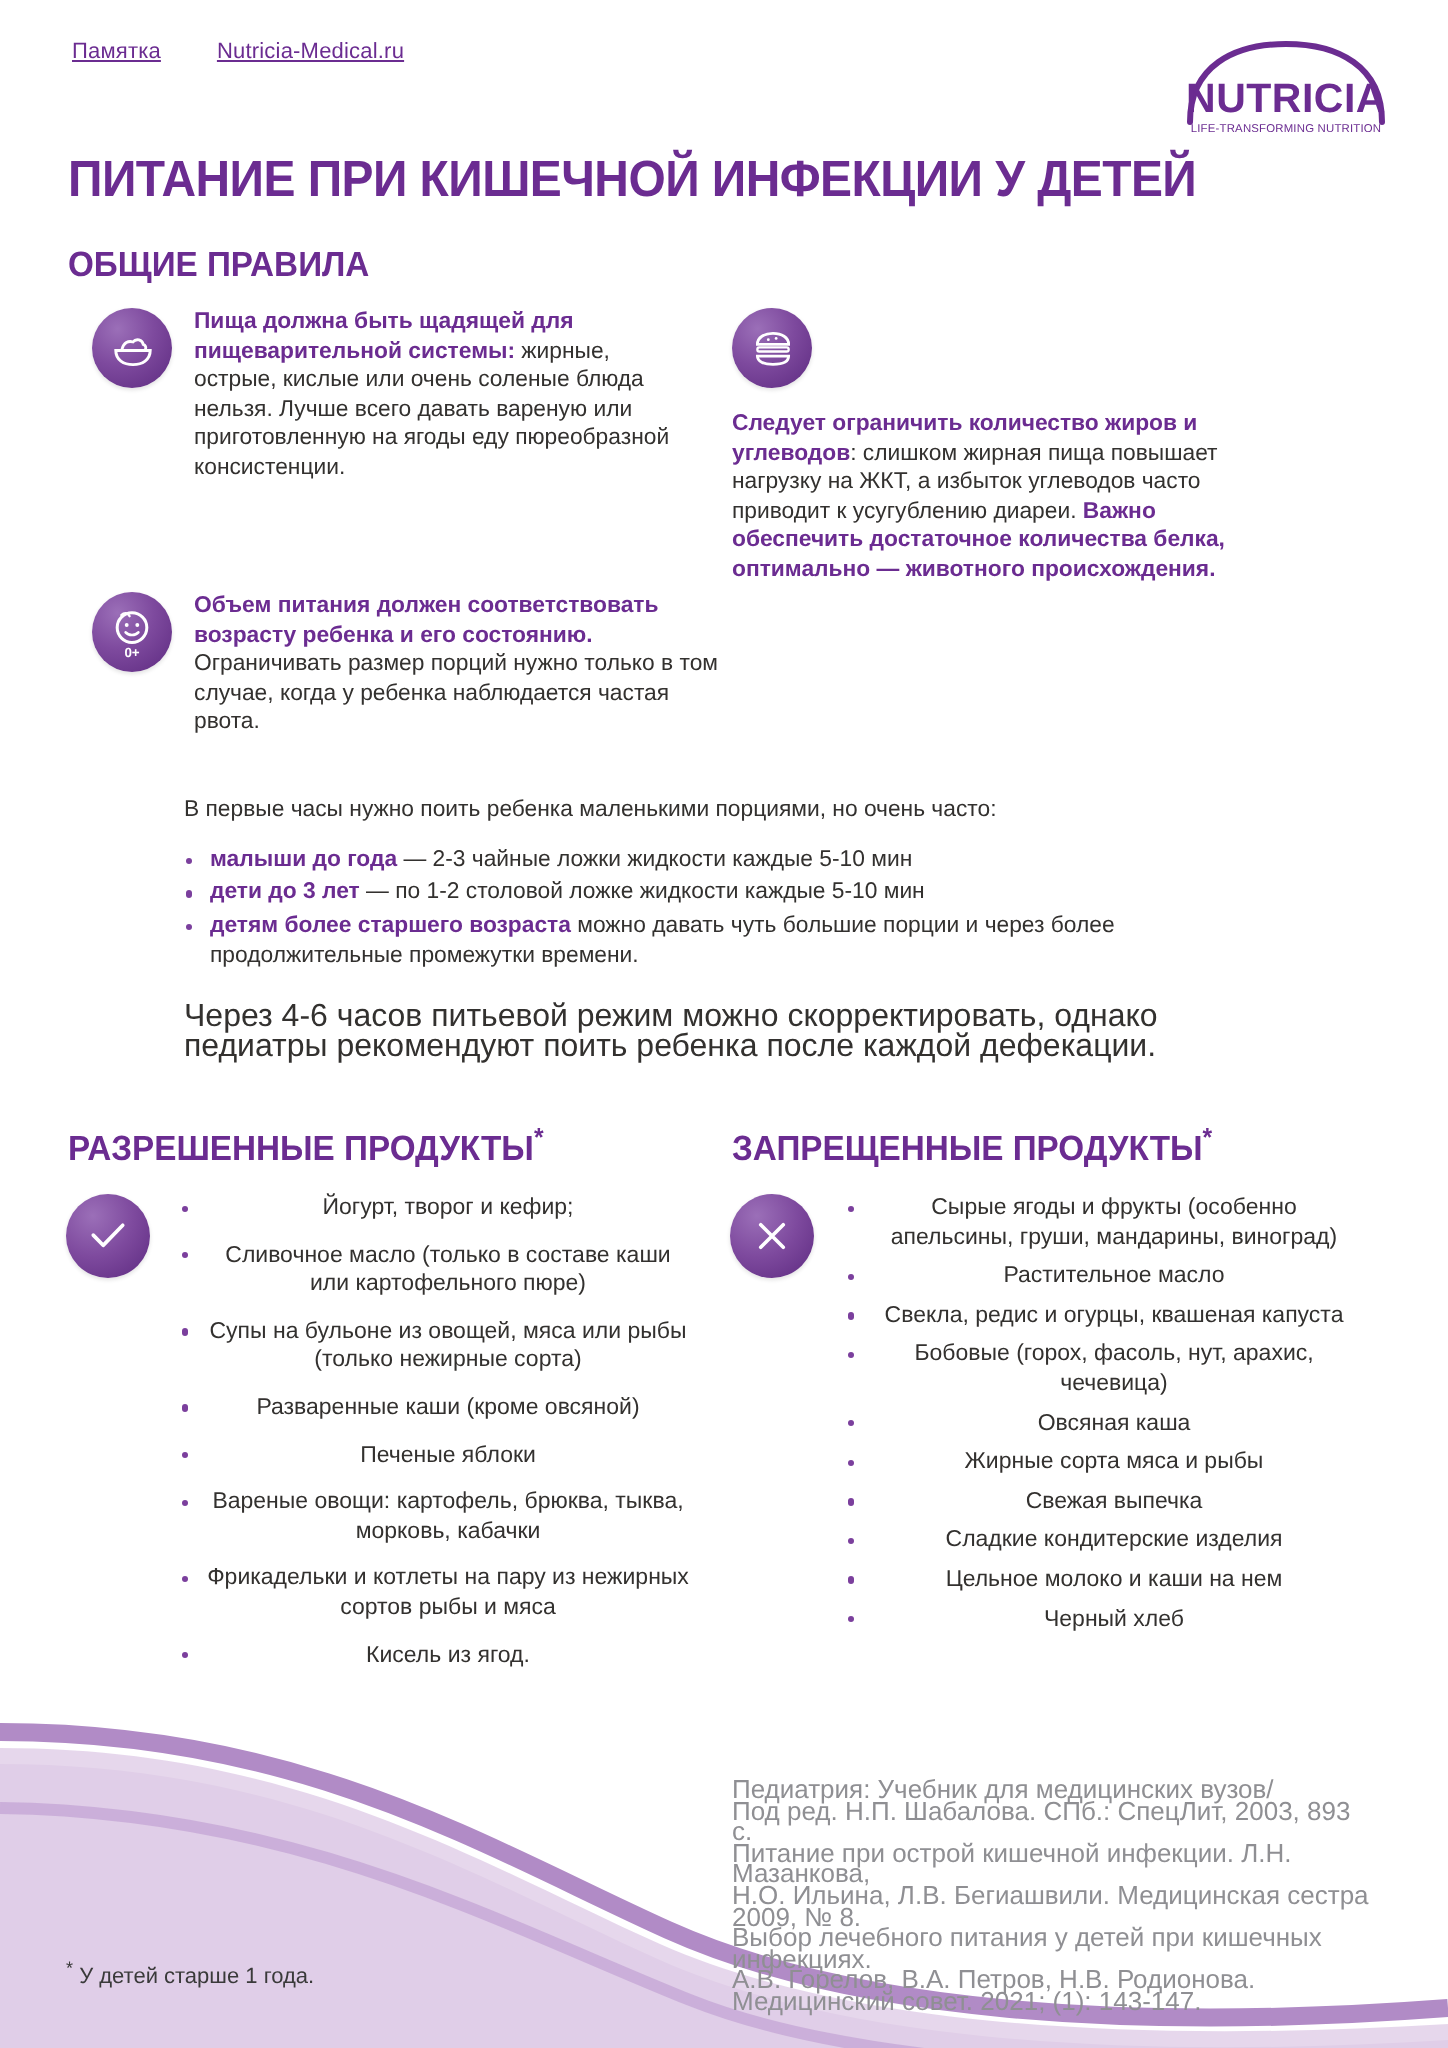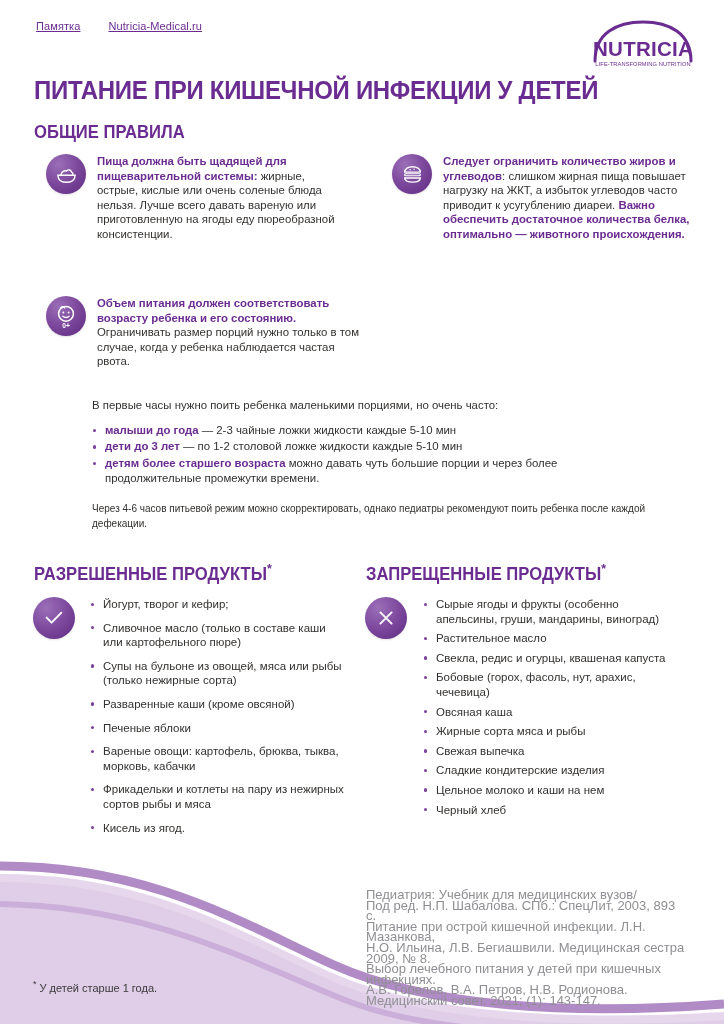--- a/index.html
+++ b/index.html
@@ -58,33 +58,33 @@
   .ulist{list-style:none;margin:10px 0 0 0;padding:0;}
   .ulist li{
     font-size:11.4px;line-height:15.4px;color:#33312f;
     padding-left:13px;position:relative;margin-bottom:1px;
   }
   .ulist li:before{
     content:"";position:absolute;left:1px;top:6px;
     width:3.4px;height:3.4px;border-radius:50%;background:#7b3f9d;
   }
   .ulist b{color:#6B2C91;}
-  .midtail{margin-top:14px;font-size:10px;line-height:15.4px;color:#33312f;}
+  .midtail{margin-top:14px;font-size:16px;line-height:15.4px;color:#33312f;}
 
   
   .colicon{
     position:absolute;width:42px;height:42px;border-radius:50%;
     background:radial-gradient(circle at 32% 26%,#9b6fb8 0%,#7e4a9e 48%,#5d2a80 100%);
     display:flex;align-items:center;justify-content:center;
     box-shadow:0 1px 2px rgba(0,0,0,.12);
   }
   .plist{position:absolute;list-style:none;margin:0;padding:0;width:255px;}
   .plist li{
     font-size:11.5px;line-height:14.6px;color:#33312f;
-    padding-left:13px;position:relative;margin-bottom:9px;
+    padding-left:13px;position:relative;margin-bottom:9px;text-align:center;
   }
   .plist li:before{
     content:"";position:absolute;left:1px;top:5.5px;
     width:3.4px;height:3.4px;border-radius:50%;background:#7b3f9d;
   }
   .plist.tight li{margin-bottom:5px;}
 
   
   .refs{
     position:absolute;left:366px;top:890px;width:320px;
@@ -128,21 +128,21 @@
       <svg width="25" height="25" viewBox="0 0 32 32">
         <path d="M5,17 L27,17 C27,23 22,26 16,26 C10,26 5,23 5,17 Z" fill="none" stroke="#fff" stroke-width="1.9"></path>
         <path d="M9,16 C10,12 13,10.5 16,11.5 C18,9 22,10 22.5,13 C24,13.5 24.5,15 24,16" fill="none" stroke="#fff" stroke-width="1.8" stroke-linecap="round"></path>
       </svg>
     </div>
     <div class="rtext">
       <b>Пища должна быть щадящей для пищеварительной системы:</b><span> жирные, острые, кислые или очень соленые блюда нельзя. Лучше всего давать вареную или приготовленную на ягоды еду пюреобразной консистенции.</span>
     </div>
   </div>
 
-  <div class="rule" style="left:392px;top:154px;width:310px;">
+  <div class="rule" style="left:366px;top:154px;width:310px;flex-direction:column;">
     <div class="ricon">
       <svg width="25" height="25" viewBox="0 0 32 32">
         <path d="M6,13 C6,8.5 10.5,6 16,6 C21.5,6 26,8.5 26,13 Z" fill="none" stroke="#fff" stroke-width="1.8"></path>
         <rect x="6" y="15" width="20" height="2.6" rx="1.2" fill="none" stroke="#fff" stroke-width="1.5"></rect>
         <path d="M6,20.5 L26,20.5 C26,24 22,25.8 16,25.8 C10,25.8 6,24 6,20.5 Z" fill="none" stroke="#fff" stroke-width="1.8"></path>
         <circle cx="13" cy="10" r="0.9" fill="#fff"></circle>
           <circle cx="18" cy="9.2" r="0.9" fill="#fff"></circle>
       </svg>
     </div>
     <div class="rtext" style="max-width:280px;">

